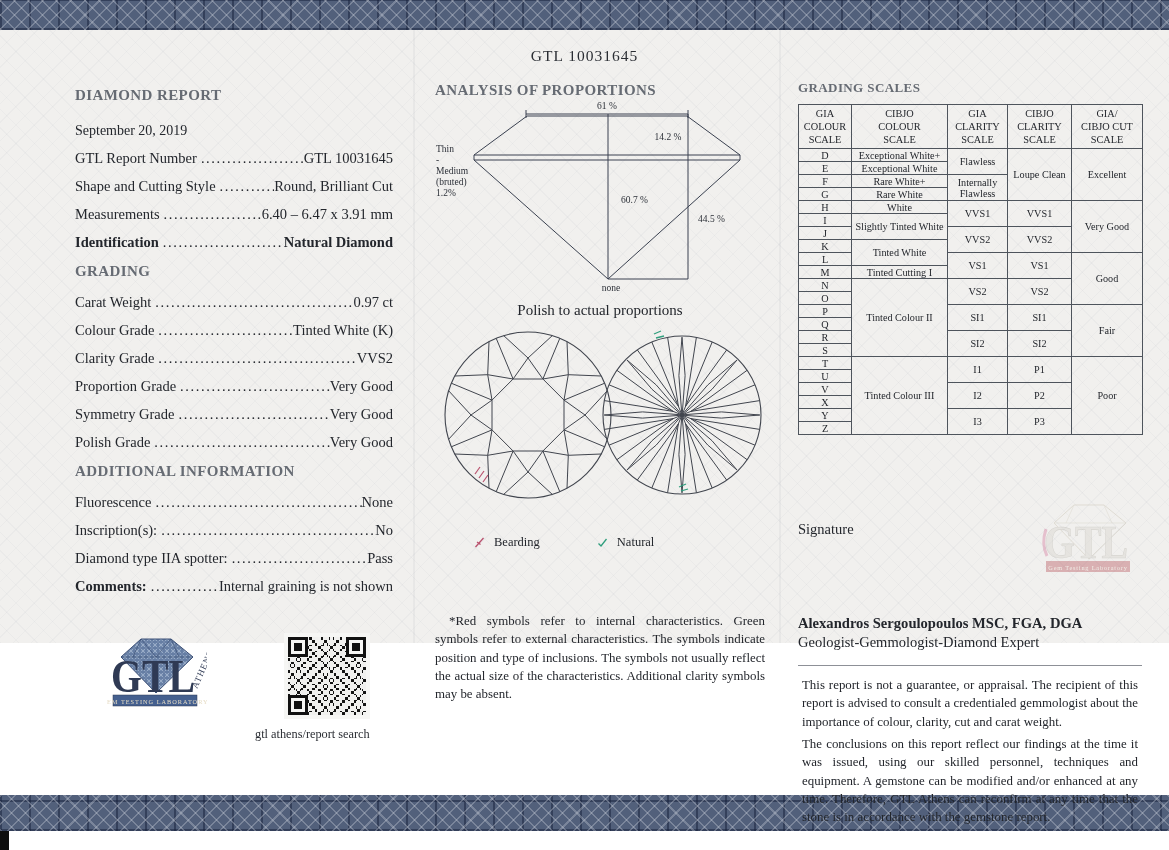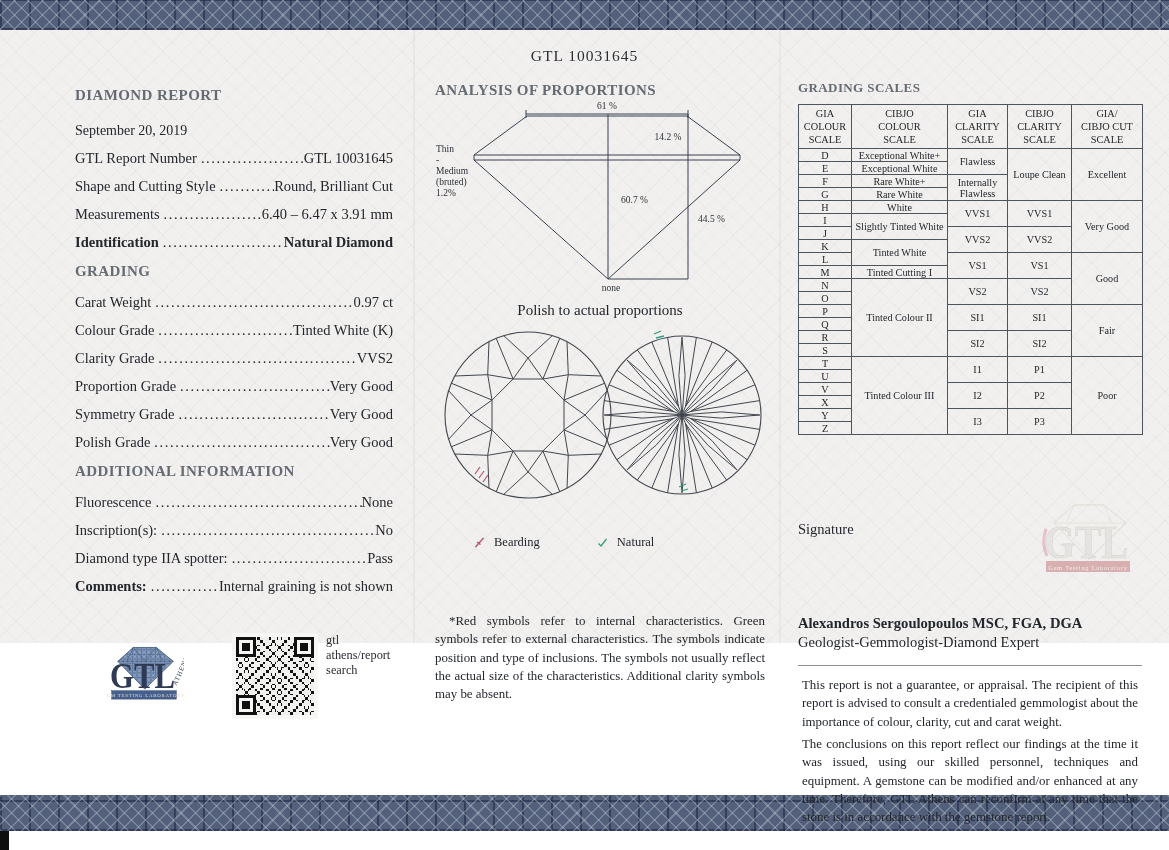--- a/index.html
+++ b/index.html
@@ -39,21 +39,21 @@
   .date{margin-top:19px;font-size:14px;line-height:15px;}
   .rows{margin-top:13px;}
   .rows.sub-rows{margin-top:15px;}
   .rrow{display:flex;align-items:baseline;font-size:14.5px;line-height:15px;margin-bottom:13px;}
   .rrow .lbl{white-space:nowrap;}
   .rrow .dots{flex:1 1 auto;overflow:hidden;white-space:nowrap;padding:0 4px;letter-spacing:1.6px;}
   .rrow .val{white-space:nowrap;}
   .rrow.bold .lbl,.rrow.bold .val,.lbl.bold{font-weight:bold;}
   h2.sub{margin-top:2px;}
   .logos{margin-top:39px;display:flex;align-items:flex-start;gap:48px;padding-left:32px;}
-  .qrcol{display:flex;align-items:flex-start;gap:8px;}
+  .qrcol{display:flex;flex-direction:column;align-items:flex-end;gap:8px;}
   .qr-wrap{width:78px;height:78px;background:#f6f6f4;padding:4px;}
   .qr{
     position:relative;width:78px;height:78px;background-color:#f2f2f0;
     background-image:
       repeating-conic-gradient(#f0f0ee 0 25%, transparent 0 50%),
       repeating-conic-gradient(#141414 0 25%, transparent 0 50%);
     background-size:11px 11px, 6px 6px;
     background-position:2px 3px, 0 0;
   }
   .finder{position:absolute;width:20px;height:20px;background:#f6f6f4;border:3px solid #111;box-sizing:border-box;}

